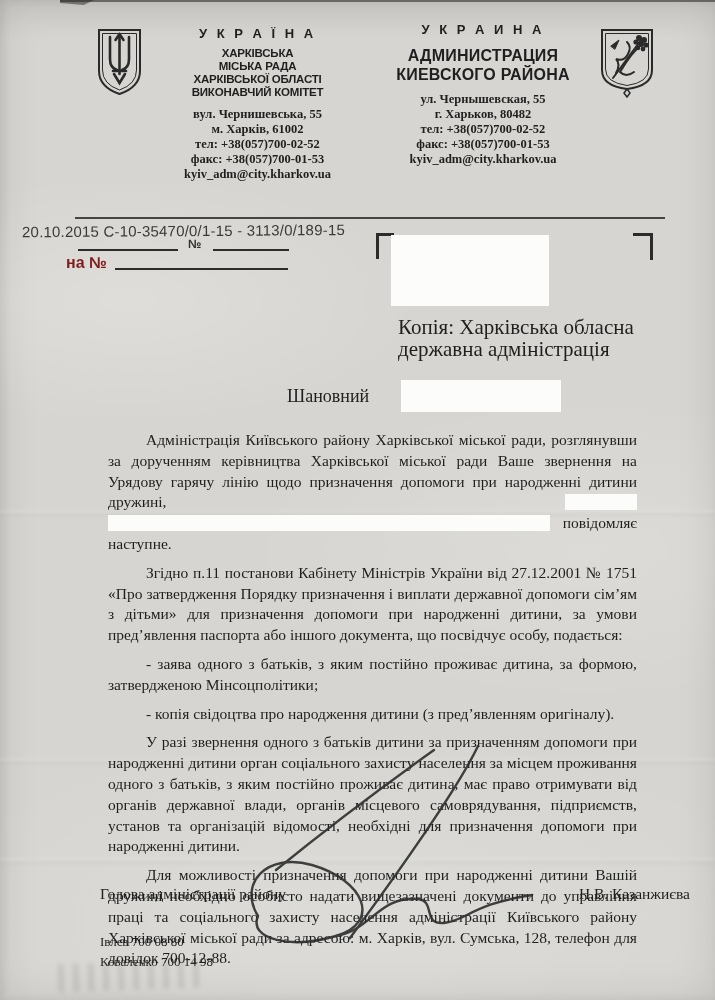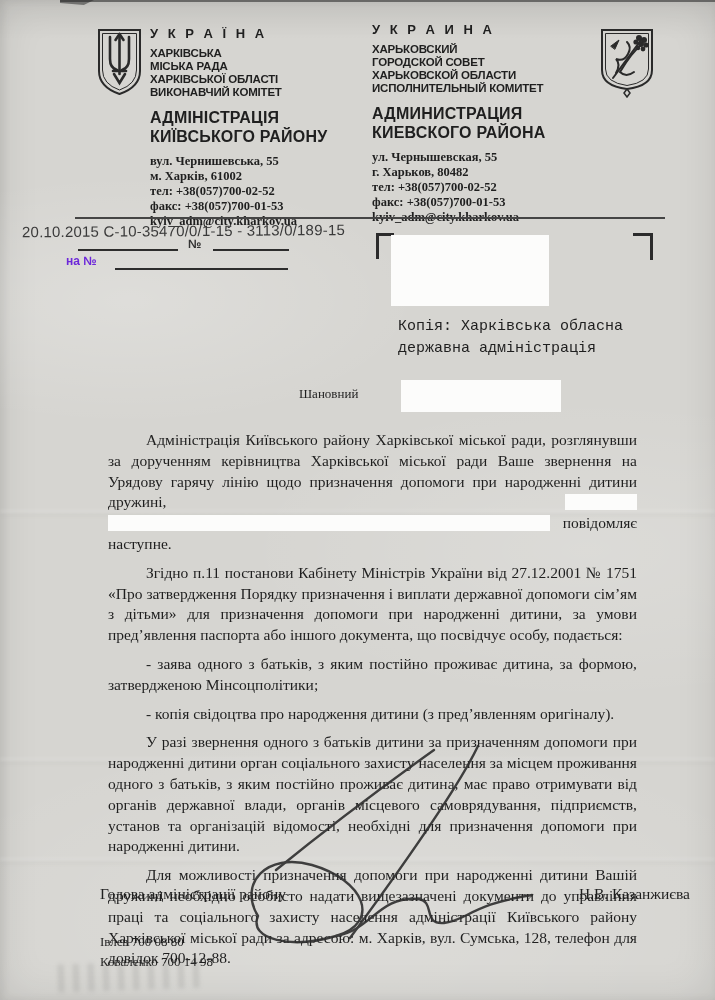--- a/index.html
+++ b/index.html
@@ -17,21 +17,21 @@
       linear-gradient(180deg, rgba(0,0,0,0.05), transparent 4%);
   }
   .crease{position:absolute;left:0;width:715px;height:6px;pointer-events:none;
     background:linear-gradient(180deg, rgba(255,255,255,0.35), rgba(120,120,118,0.18));
     filter:blur(1.5px);opacity:.55;}
   .edge-top{position:absolute;left:60px;top:0;width:655px;height:2px;background:rgba(35,35,35,0.55);}
   .edge-wedge{position:absolute;left:60px;top:0;width:34px;height:5px;background:rgba(35,35,35,0.5);
     clip-path:polygon(0 0,100% 0,70% 100%,0 60%);}
 
   
-  .lh-col{position:absolute;text-align:left;font-family:"Liberation Sans",sans-serif;font-weight:bold;}
+  .lh-col{position:absolute;text-align:center;font-family:"Liberation Sans",sans-serif;font-weight:bold;}
   .lh-left{left:150px;top:26px;width:215px;}
   .lh-right{left:372px;top:22px;width:222px;}
   .lh-country{font-size:13px;letter-spacing:3px;margin-bottom:6px;}
   .lh-org{font-size:11.5px;line-height:13px;letter-spacing:-0.2px;}
   .lh-admin{font-size:16px;line-height:19px;margin-top:9px;letter-spacing:0.2px;}
   .lh-addr{font-family:"Liberation Serif",serif;font-size:12.5px;line-height:15px;margin-top:8px;font-weight:bold;}
   .emblem{position:absolute;}
   .emblem svg{display:block;}
 
   
@@ -39,32 +39,32 @@
   .ref-stamp{position:absolute;left:22px;top:222px;width:370px;
     font-family:"Liberation Sans",sans-serif;font-size:15px;color:#3a3a3a;letter-spacing:0.2px;
     transform:rotate(-0.4deg);white-space:nowrap;}
   .uline{position:absolute;height:0;border-bottom:2px solid #2d2d2d;}
   .u1{left:78px;top:249px;width:100px;}
   .u2{left:213px;top:249px;width:76px;}
   .u3{left:115px;top:268px;width:173px;}
   .no-label{position:absolute;left:188px;top:237px;font-family:"Liberation Sans",sans-serif;
     font-size:12px;font-weight:bold;color:#333;}
   .nano-label{position:absolute;left:66px;top:254px;font-family:"Liberation Sans",sans-serif;
-    font-size:12px;font-weight:bold;color:#6d28d9;}
+    font-size:16px;font-weight:bold;color:#7f1d1d;}
   .bracket-left{position:absolute;left:376px;top:233px;width:15px;height:23px;
     border-left:3px solid #2b2b2b;border-top:3px solid #2b2b2b;}
   .bracket-right{position:absolute;left:633px;top:233px;width:17px;height:24px;
     border-right:3px solid #2b2b2b;border-top:3px solid #2b2b2b;}
   .redact{position:absolute;background:#fcfcfb;}
   .redact-addressee{left:391px;top:235px;width:158px;height:71px;}
   .redact-name{left:401px;top:380px;width:160px;height:32px;}
 
   
-  .copy-block{position:absolute;left:398px;top:316px;width:265px;font-size:15px;line-height:22px;font-family:Liberation Mono, monospace;}
-  .salutation{position:absolute;left:287px;top:386px;font-size:13px;margin-left:12px;}
+  .copy-block{position:absolute;left:398px;top:316px;width:265px;font-size:21px;line-height:22px;}
+  .salutation{position:absolute;left:287px;top:386px;font-size:18px;}
 
   
   .body-text{position:absolute;left:100px;top:422px;width:545px;
     font-size:15.5px;line-height:20.8px;text-align:justify;}
   .body-text p{margin:8px;text-indent:38px;}
   .inline-redact{display:inline-block;background:#fcfcfb;height:16px;vertical-align:-3px;}
   .ir-a{width:72px;}
   .ir-b{width:442px;}
 
   
@@ -103,41 +103,31 @@
   </div>
 
   <div class="lh-col lh-left">
     <div class="lh-country">У К Р А Ї Н А</div>
     <div class="lh-org">
       <div>ХАРКІВСЬКА</div>
       <div>МІСЬКА РАДА</div>
       <div>ХАРКІВСЬКОЇ ОБЛАСТІ</div>
       <div>ВИКОНАВЧИЙ КОМІТЕТ</div>
     </div>
-    <div class="lh-admin">
-      <div>АДМІНІСТРАЦІЯ</div>
-      <div>КИЇВСЬКОГО РАЙОНУ</div>
-    </div>
     <div class="lh-addr">
       <div>вул. Чернишевська, 55</div>
       <div>м. Харків, 61002</div>
       <div>тел: +38(057)700-02-52</div>
       <div>факс: +38(057)700-01-53</div>
       <div>kyiv_adm@city.kharkov.ua</div>
     </div>
   </div>
 
   <div class="lh-col lh-right">
     <div class="lh-country">У К Р А И Н А</div>
-    <div class="lh-org">
-      <div>ХАРЬКОВСКИЙ</div>
-      <div>ГОРОДСКОЙ СОВЕТ</div>
-      <div>ХАРЬКОВСКОЙ ОБЛАСТИ</div>
-      <div>ИСПОЛНИТЕЛЬНЫЙ КОМИТЕТ</div>
-    </div>
     <div class="lh-admin">
       <div>АДМИНИСТРАЦИЯ</div>
       <div>КИЕВСКОГО РАЙОНА</div>
     </div>
     <div class="lh-addr">
       <div>ул. Чернышевская, 55</div>
       <div>г. Харьков, 80482</div>
       <div>тел: +38(057)700-02-52</div>
       <div>факс: +38(057)700-01-53</div>
       <div>kyiv_adm@city.kharkov.ua</div>

